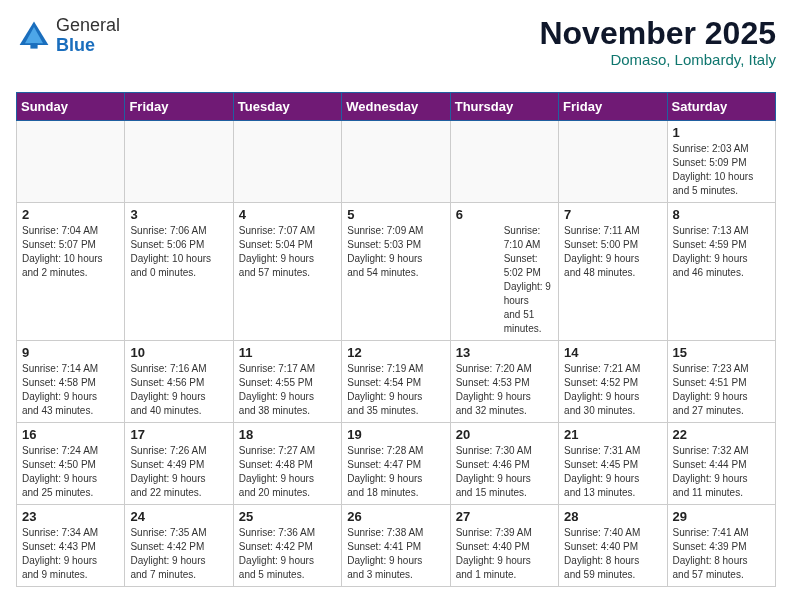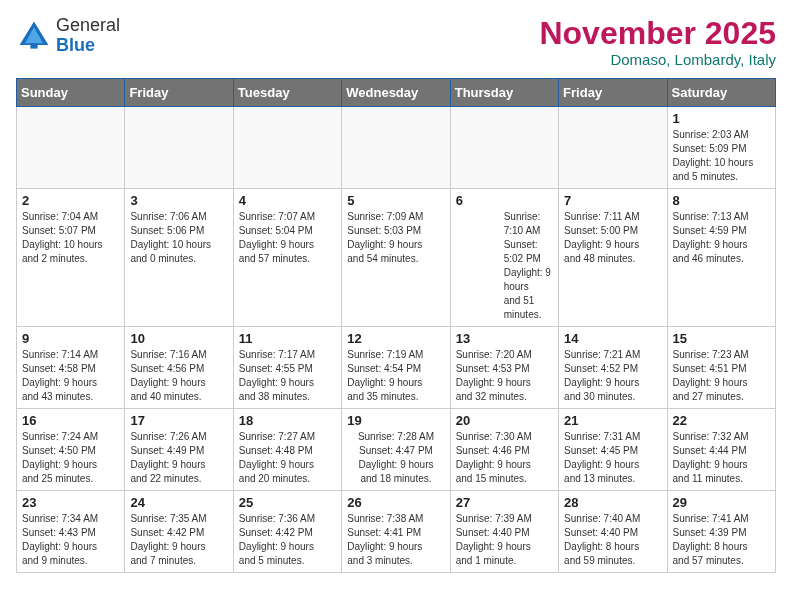--- a/index.html
+++ b/index.html
@@ -7,21 +7,21 @@
       font-family: Arial, sans-serif;
       background: #fff;
       width: 792px;
       min-height: 612px;
       padding: 16px;
     }
     .header {
       display: flex;
       justify-content: space-between;
       align-items: flex-start;
-      margin-bottom: 10px;
+      margin-bottom: 24px;
     }
     .logo {
       display: flex;
       align-items: center;
       gap: 4px;
     }
     .logo-text {
       font-size: 18px;
       font-weight: normal;
       line-height: 1.1;
@@ -31,34 +31,34 @@
     .logo-icon {
       width: 36px;
       height: 36px;
     }
     .title-section {
       text-align: right;
     }
     .month-title {
       font-size: 32px;
       font-weight: bold;
-      color: #be185d;
+      color: #0f172a;
       line-height: 1.1;
     }
     .location {
       font-size: 15px;
       color: #0f766e;
     }
     .calendar {
       width: 100%;
       border-collapse: collapse;
       border: 1px solid #ccc;
     }
     .calendar th {
-      background-color: #737373;
+      background-color: #701a75;
       color: #fff;
       font-size: 13px;
       font-weight: bold;
       padding: 6px 4px;
       text-align: left;
       border: 1px solid #2060a0;
     }
     .calendar td {
       border: 1px solid #ccc;
       vertical-align: top;
@@ -258,21 +258,21 @@
         </td>
         <td>
           <span class="day-number">18</span>
           <div class="day-info" style="white-space: pre-line;">Sunrise: 7:27 AM
 Sunset: 4:48 PM
 Daylight: 9 hours
 and 20 minutes.</div>
         </td>
         <td>
           <span class="day-number">19</span>
-          <div class="day-info" style="white-space: pre-line; text-align: center;">Sunrise: 7:28 AM
+          <div class="day-info" style="white-space: pre-line;">Sunrise: 7:28 AM
 Sunset: 4:47 PM
 Daylight: 9 hours
 and 18 minutes.</div>
         </td>
         <td>
           <span class="day-number">20</span>
           <div class="day-info" style="white-space: pre-line;">Sunrise: 7:30 AM
 Sunset: 4:46 PM
 Daylight: 9 hours
 and 15 minutes.</div>

